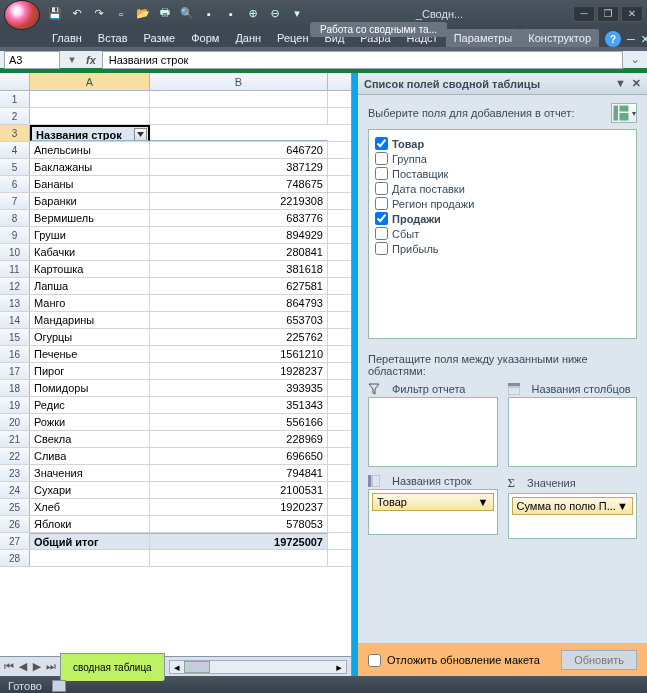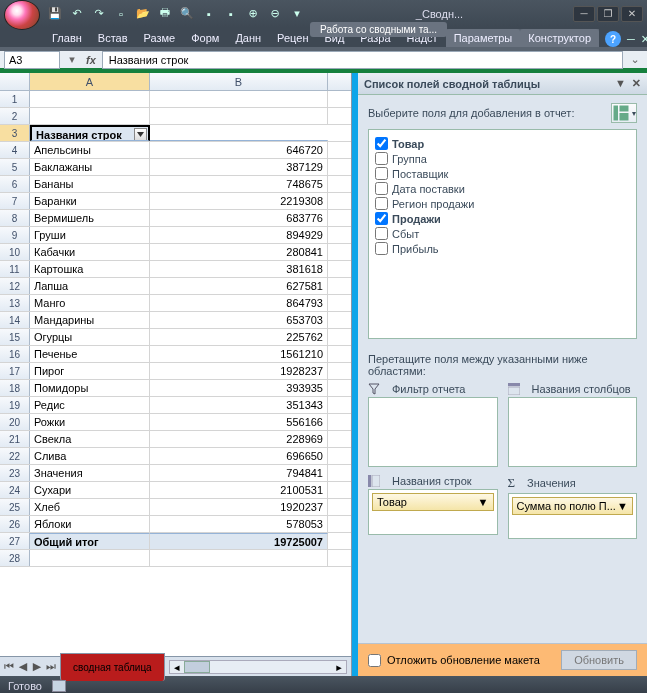--- a/index.html
+++ b/index.html
@@ -38,21 +38,21 @@
 .cell.A{width:120px;}
 .cell.B{width:178px;text-align:right;}
 .row.header .cell{background:#dce6f1;font-weight:bold;border-bottom:1px solid #95b3d7;}
 .row.total .cell{font-weight:bold;background:#dce6f1;border-top:1px solid #95b3d7;}
 .active-cell{border:2px solid #000;position:relative;}
 .filter-btn{position:absolute;right:1px;top:1px;width:13px;height:13px;border:1px solid #888;background:linear-gradient(#fff,#ddd);display:flex;align-items:center;justify-content:center;}
 .filter-btn svg{width:7px;height:5px;}
 .sheet-tabs{height:20px;background:#d8e1ec;display:flex;align-items:center;border-top:1px solid #8696a8;}
 .nav-btns{display:flex;padding:0 2px;}
 .nav-btns div{width:14px;height:16px;display:flex;align-items:center;justify-content:center;color:#555;}
-.sheet-tab{background:#b91c1c;border:1px solid #8696a8;border-bottom:none;padding:8px 12px;font-size:10px;border-radius:0 0 3px 3px;}
+.sheet-tab{background:#bef264;border:1px solid #8696a8;border-bottom:none;padding:8px 12px;font-size:10px;border-radius:0 0 3px 3px;}
 .hscroll{flex:1;height:14px;background:#e7edf4;margin:0 4px;border:1px solid #aab;position:relative;}
 .hscroll-thumb{position:absolute;left:14px;width:26px;height:12px;background:#c2cedd;border:1px solid #8a9;}
 .task-pane{flex:1;background:#dde5ee;border-left:6px solid #0ea5e9;display:flex;flex-direction:column;padding:0;}
 .tp-header{height:22px;background:linear-gradient(#e8eef4,#cdd8e4);border-bottom:1px solid #9ba;display:flex;align-items:center;padding:0 6px;font-weight:bold;color:#3a4a5a;}
 .tp-header-btns{margin-left:auto;display:flex;gap:6px;color:#555;}
 .tp-section{padding:8px 10px;color:#3a4a5a;}
 .tp-prompt-row{display:flex;align-items:center;margin-bottom:6px;}
 .tp-opts-btn{width:26px;height:20px;border:1px solid #9ba;background:linear-gradient(#fcfcfd,#e7edf4);display:flex;align-items:center;justify-content:center;margin-left:auto;}
 .field-list{border:1px solid #9ba;background:#fff;height:210px;padding:6px;overflow:auto;}
 .field{display:flex;align-items:center;gap:4px;padding:1px 0;}

